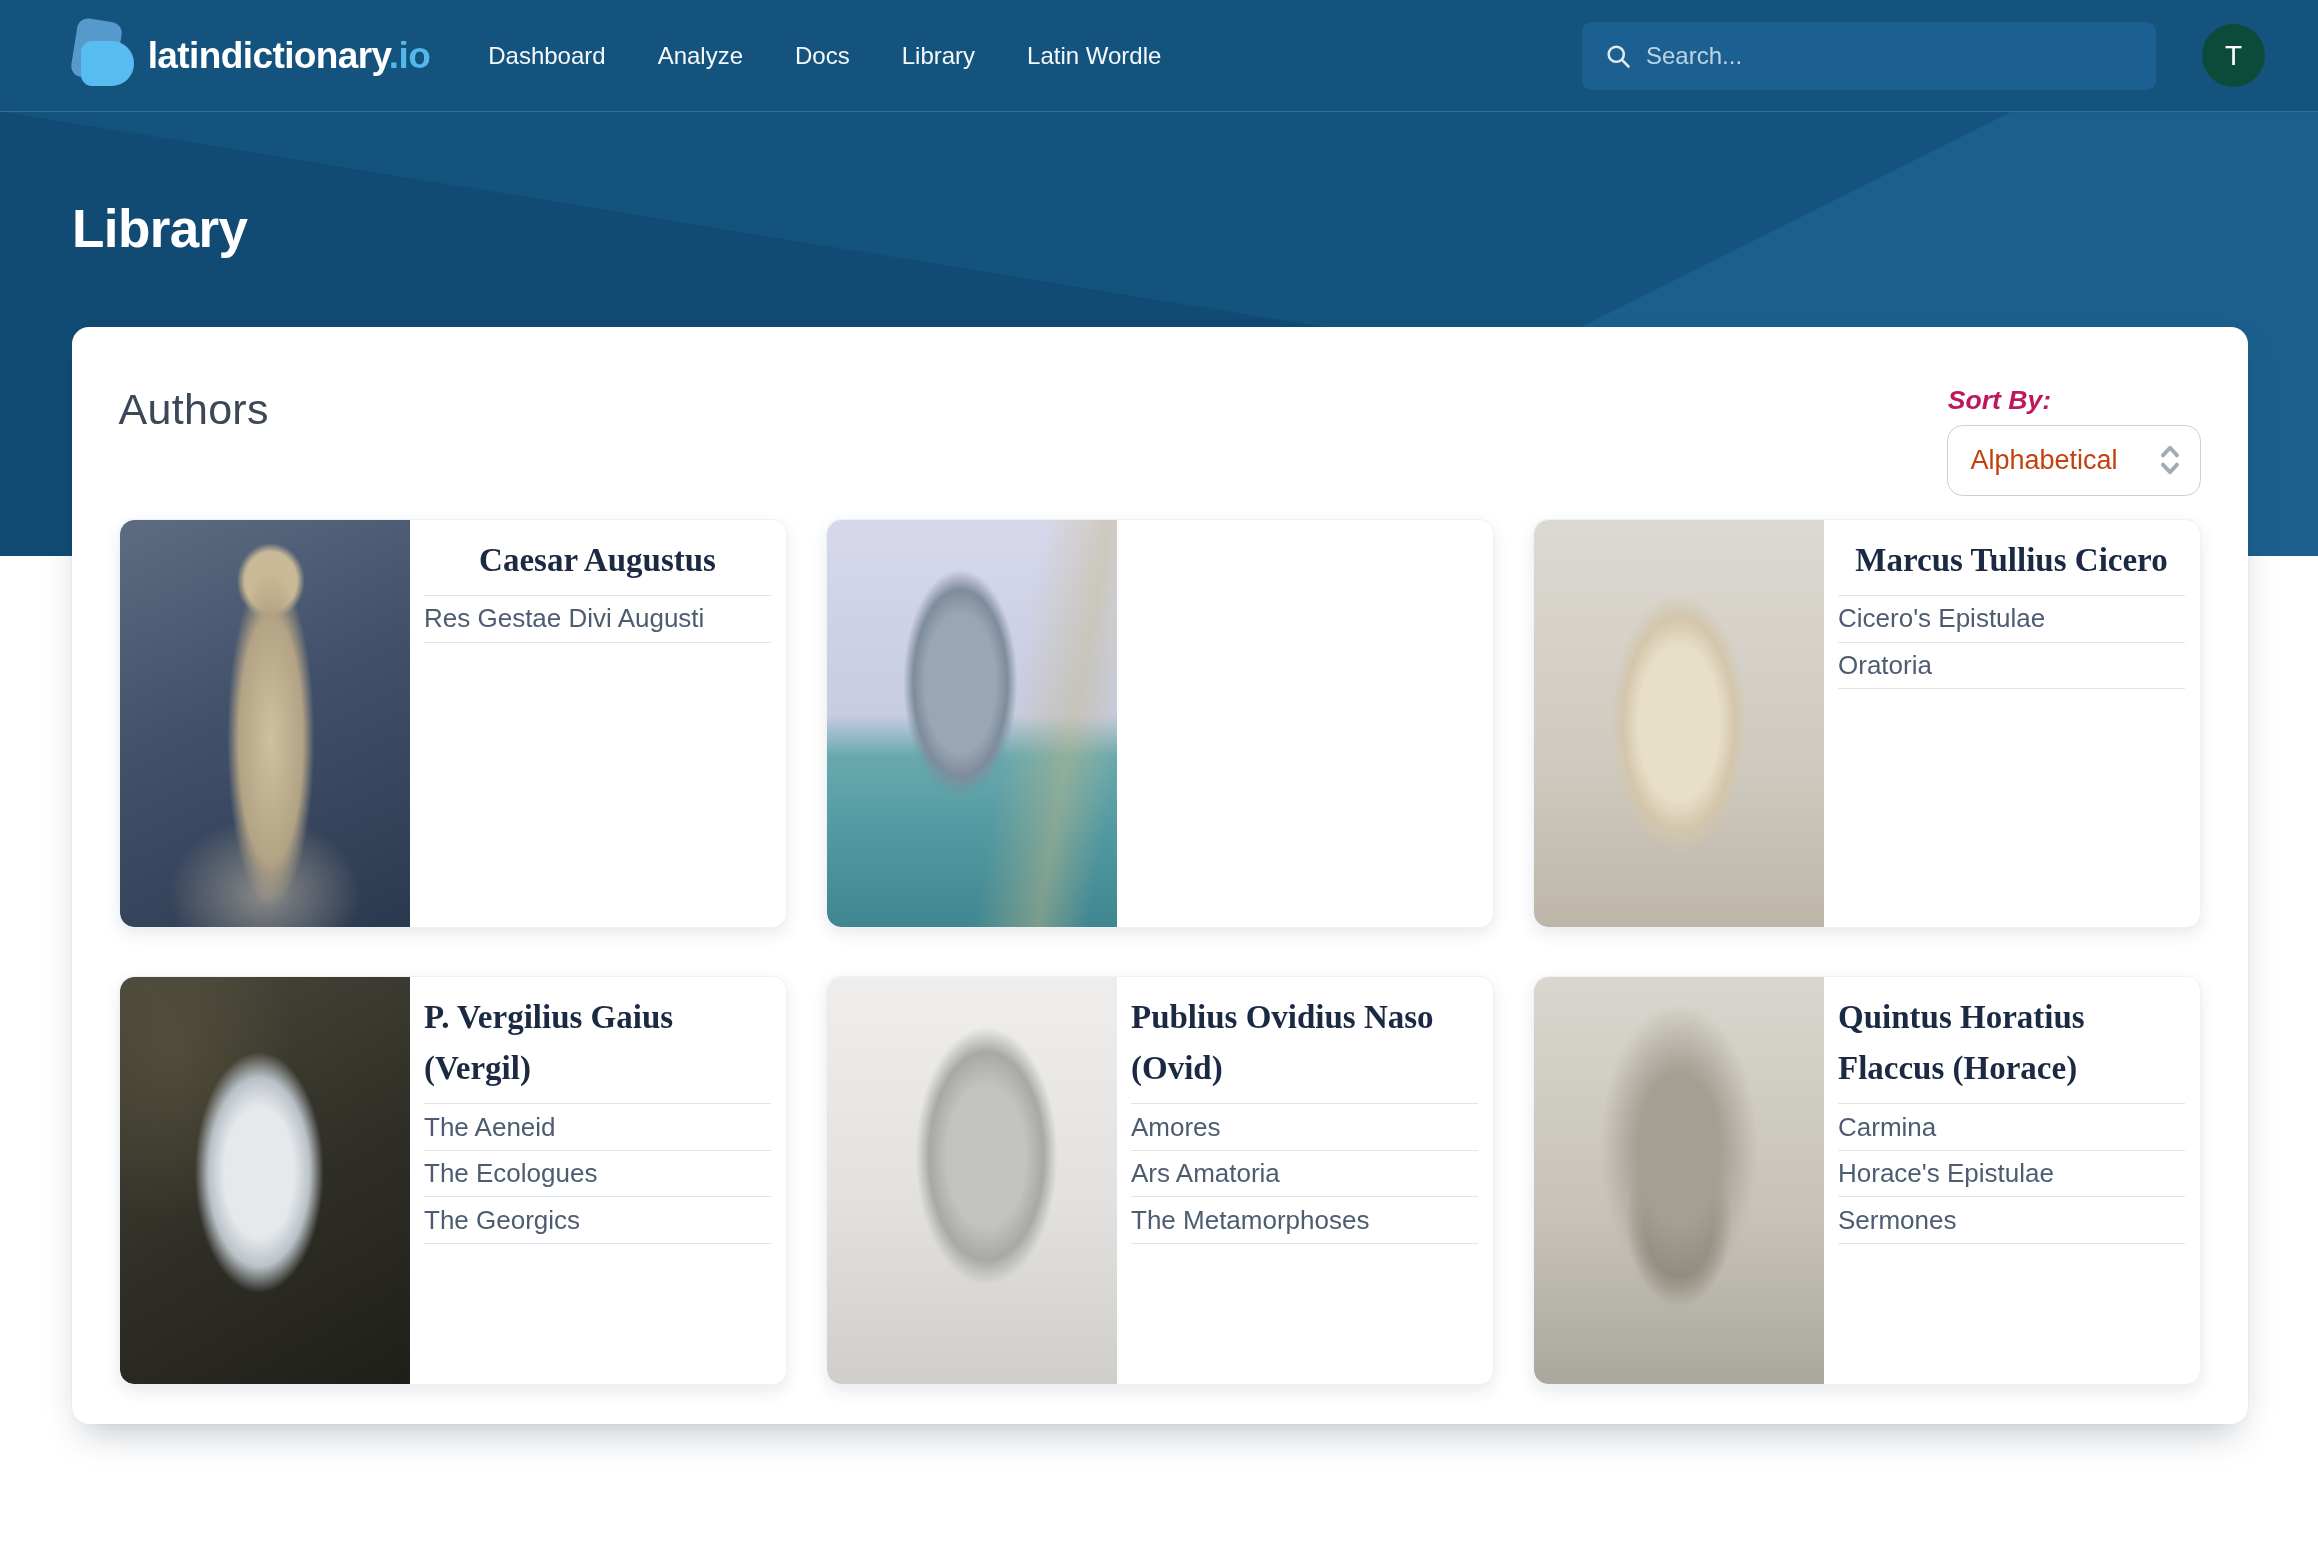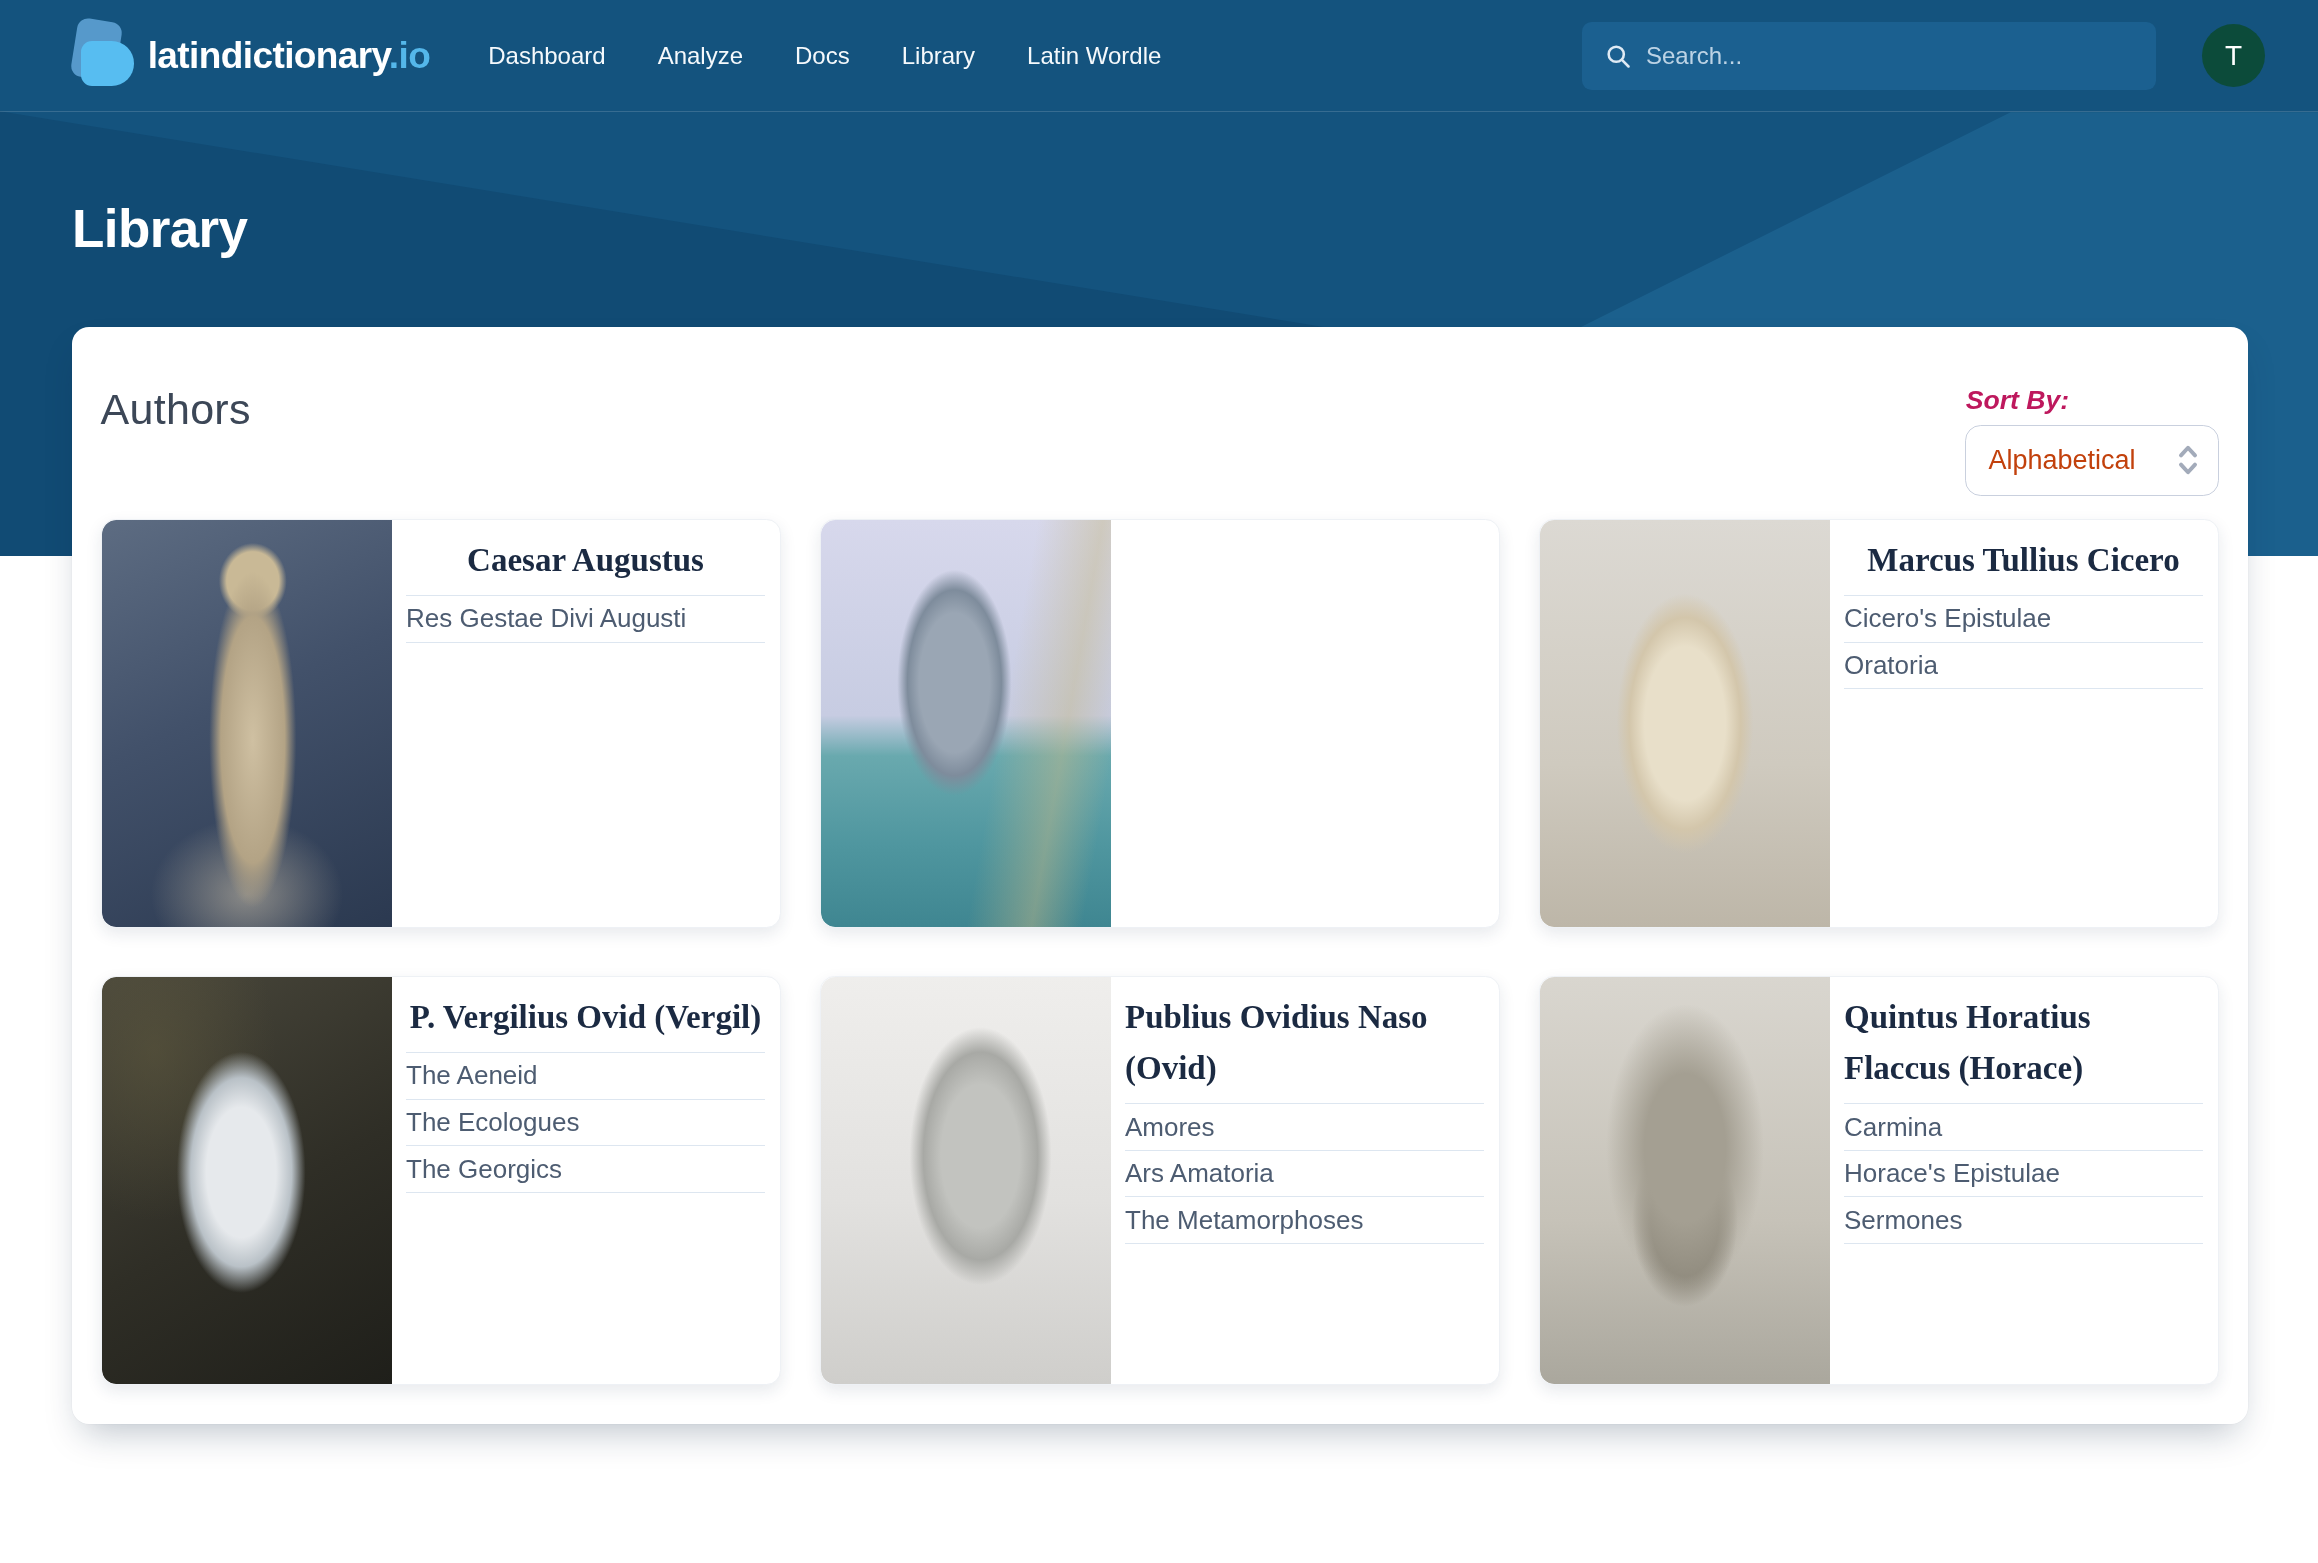--- a/index.html
+++ b/index.html
@@ -67,21 +67,21 @@
     padding:0 72px; margin-top:86px;
     font-size:53px; font-weight:700; color:#ffffff; letter-spacing:-0.6px;
   }
 
   
   .content {
     position:relative; z-index:4;
     width:2176px; margin:-229px auto 0;
     background:#ffffff; border-radius:17px;
     box-shadow:0 18px 36px -11px rgba(10,35,66,0.28), 0 0 0 0.6px rgba(15,40,70,0.03);
-    padding:58px 29px 39px;
+    padding:58px 47px 39px;
     min-height:1087px;
   }
 
   .section-head { display:flex; justify-content:space-between; align-items:flex-start; }
   .section-title { font-size:43px; font-weight:400; color:#3c4757; letter-spacing:0.3px; }
 
   .sort-box { display:flex; flex-direction:column; }
   .sort-label { font-size:26.6px; font-weight:600; color:#be185d; margin:0 0 8.5px 1.2px;font-style:italic; }
   .select {
     position:relative; width:254px; height:71px;
@@ -220,21 +220,21 @@
         <ul class="works">
           <li class="work">Cicero's Epistulae</li>
           <li class="work">Oratoria</li>
         </ul>
       </div>
     </div>
 
     <div class="card">
       <div class="portrait p-3"></div>
       <div class="card-body">
-        <h3 class="author-name">P. Vergilius Ovid (Vergil)</h3>
+        <h3 class="author-name">P. Vergilius Gaius (Vergil)</h3>
         <ul class="works">
           <li class="work">The Aeneid</li>
           <li class="work">The Ecologues</li>
           <li class="work">The Georgics</li>
         </ul>
       </div>
     </div>
 
     <div class="card">
       <div class="portrait p-4"></div>

